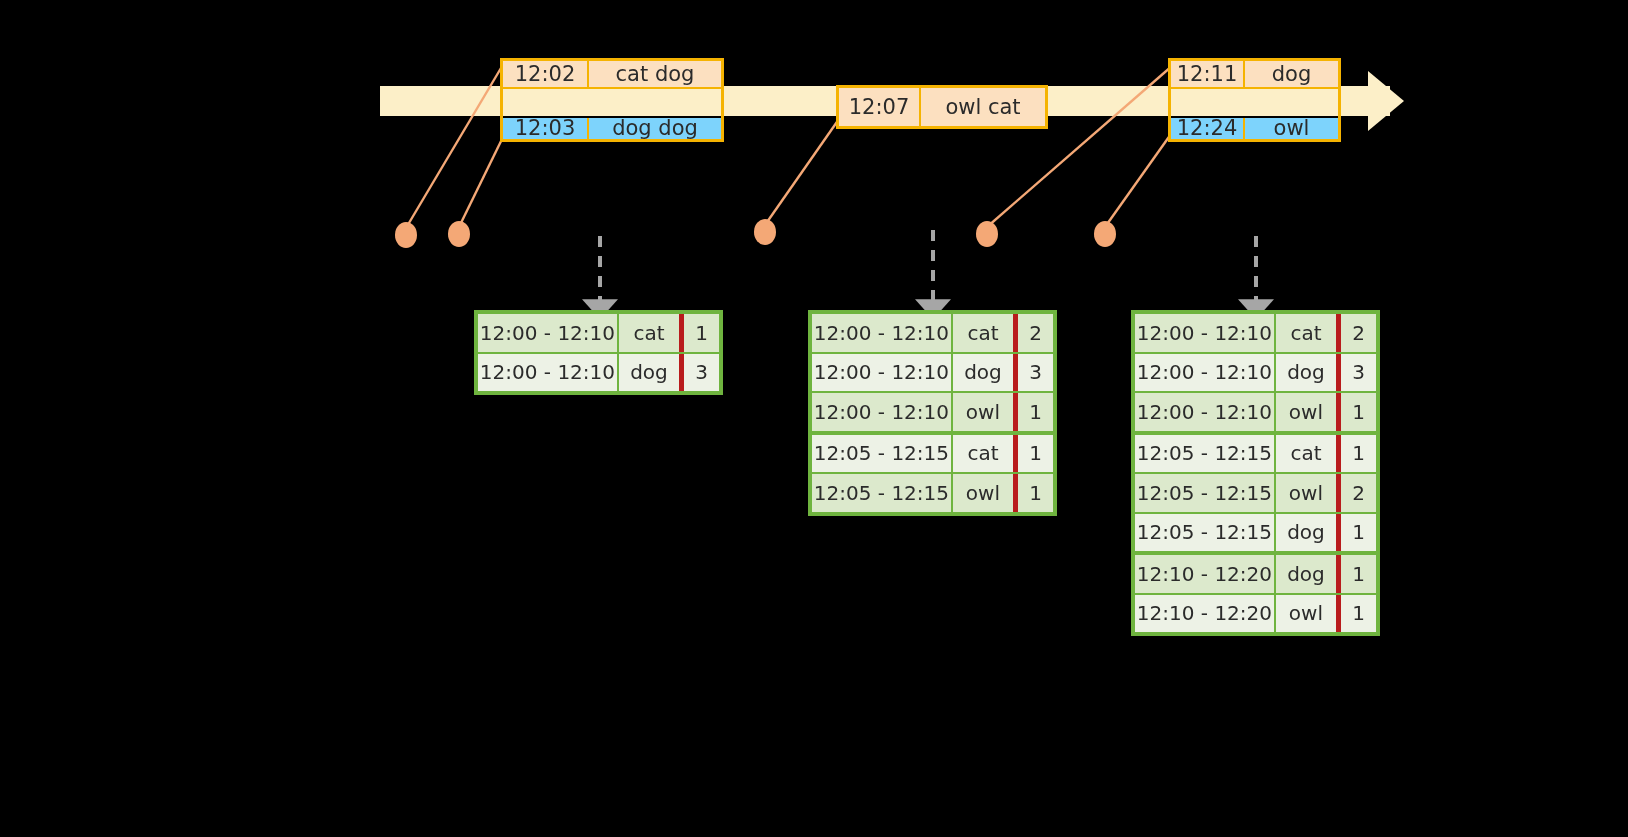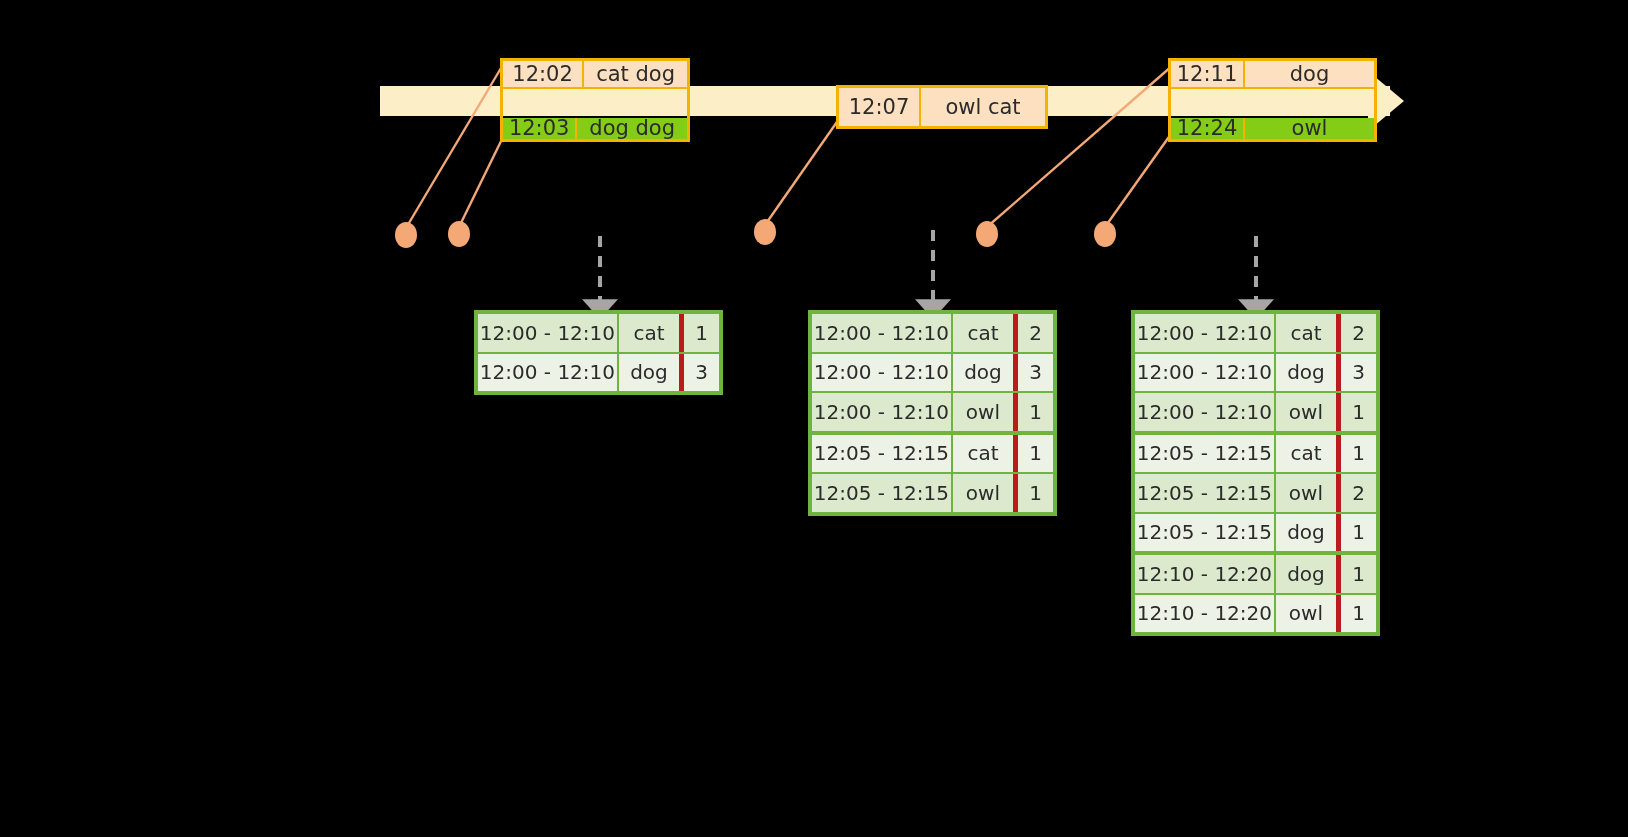--- a/index.html
+++ b/index.html
@@ -16,27 +16,27 @@
   
   .ev-box{position:absolute;border:3px solid #F5B301;box-sizing:border-box;
           display:flex;flex-direction:column;}
   .ev-row{display:flex;flex:1;}
   .ev-row + .ev-row{border-top:2px solid #F5B301;}
   .ev-time,.ev-words{display:flex;align-items:center;justify-content:center;
           color:#2b2b2b;font-size:21px;line-height:1;}
   .ev-time{width:85px;border-right:2px solid #F5B301;}
   .ev-words{flex:1;padding:0 12px;white-space:nowrap;}
   .ev-row.shade-a .ev-time,.ev-row.shade-a .ev-words{background:#FCE0C0;}
-  .ev-row.shade-b .ev-time,.ev-row.shade-b .ev-words{background:#84cc16;margin-top:29px;}
-
-  #ev-box-1{left:500px;top:58px;width:190px;height:84px;}
+  .ev-row.shade-b .ev-time,.ev-row.shade-b .ev-words{background:#7dd3fc;margin-top:29px;}
+
+  #ev-box-1{left:500px;top:58px;width:224px;height:84px;}
   #ev-box-1 .ev-time{width:84px;}
   #ev-box-2{left:836px;top:78px;width:212px;height:44px;margin-top:7px;}
   #ev-box-2 .ev-time{width:80px;}
-  #ev-box-3{left:1168px;top:58px;width:209px;height:84px;}
+  #ev-box-3{left:1168px;top:58px;width:173px;height:84px;}
   #ev-box-3 .ev-time{width:72px;}
 
   
   #connectors{position:absolute;left:0;top:0;width:1628px;height:837px;}
 
   
   .res-table{position:absolute;border:4px solid #6FB43F;box-sizing:border-box;
              display:flex;flex-direction:column;text-align:right;}
   .res-row{display:flex;height:37.5px;}
   .res-row + .res-row{border-top:2px solid #6FB43F;}

